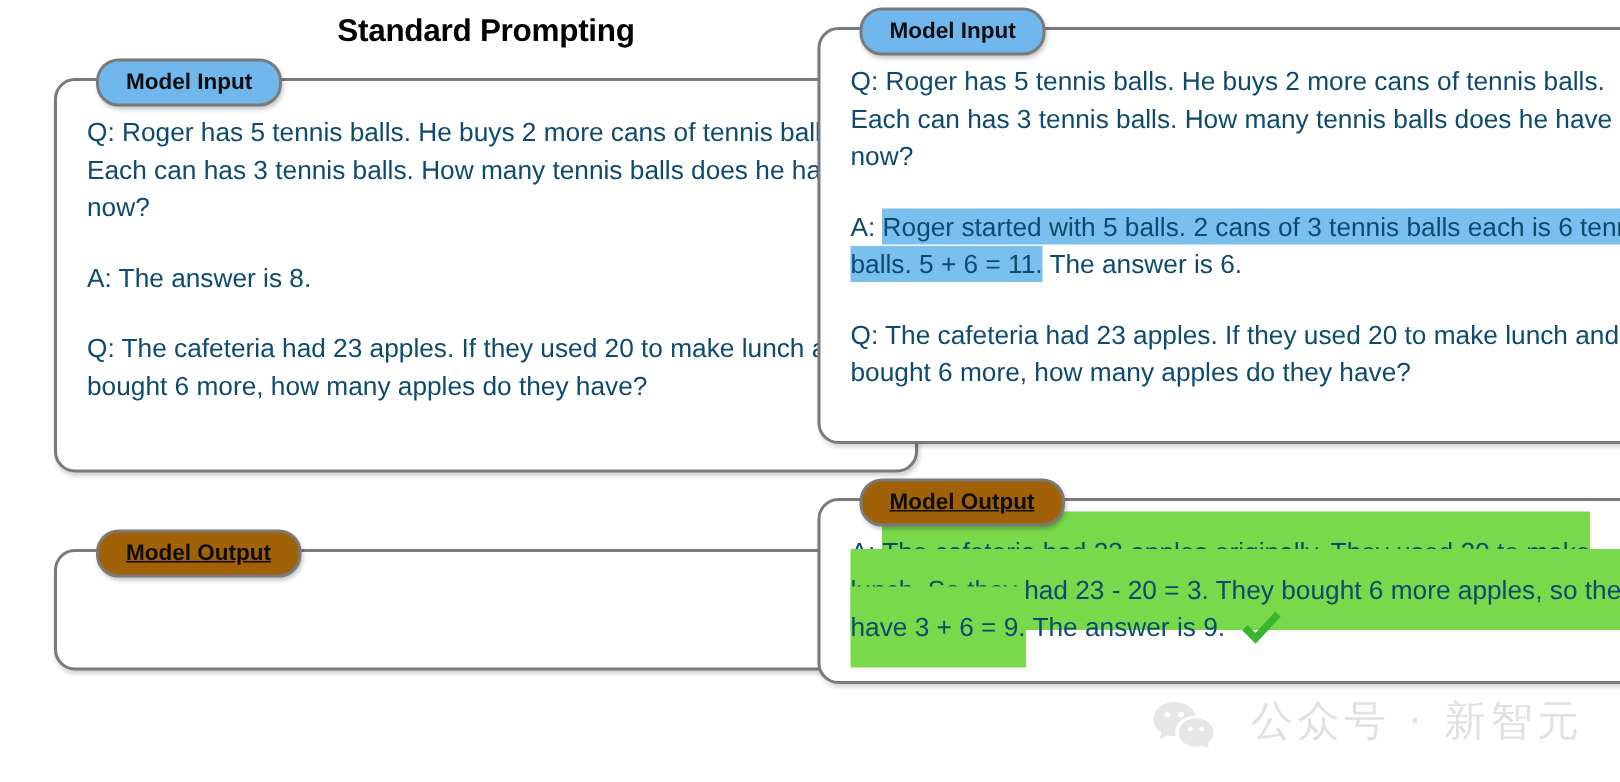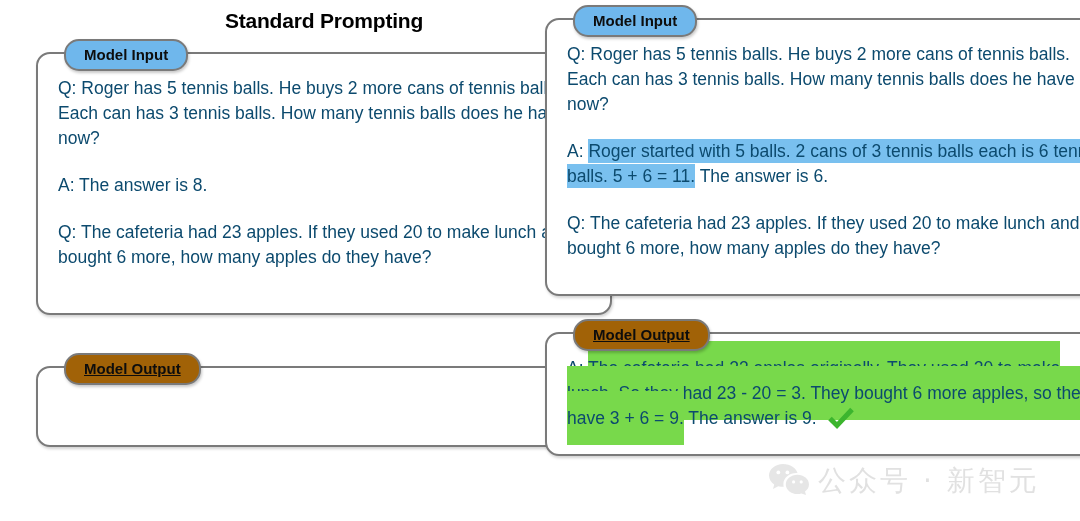--- a/index.html
+++ b/index.html
@@ -100,22 +100,22 @@
     margin-left: 10px;
   }
   .mark svg { display: block; }
 
   
   .watermark {
     position: absolute;
     left: 768px;
     top: 462px;
     display: flex;
-    align-items: flex-start;
-    gap: 8px;
+    align-items: flex-end;
+    gap: 24px;
     opacity: 0.55;
     pointer-events: none;
     z-index: 5;
   }
   .wm-text {
     font-family: "DejaVu Sans", sans-serif;
     font-size: 28px;
     color: #c9c9c9;
     letter-spacing: 3px;
     white-space: nowrap;

